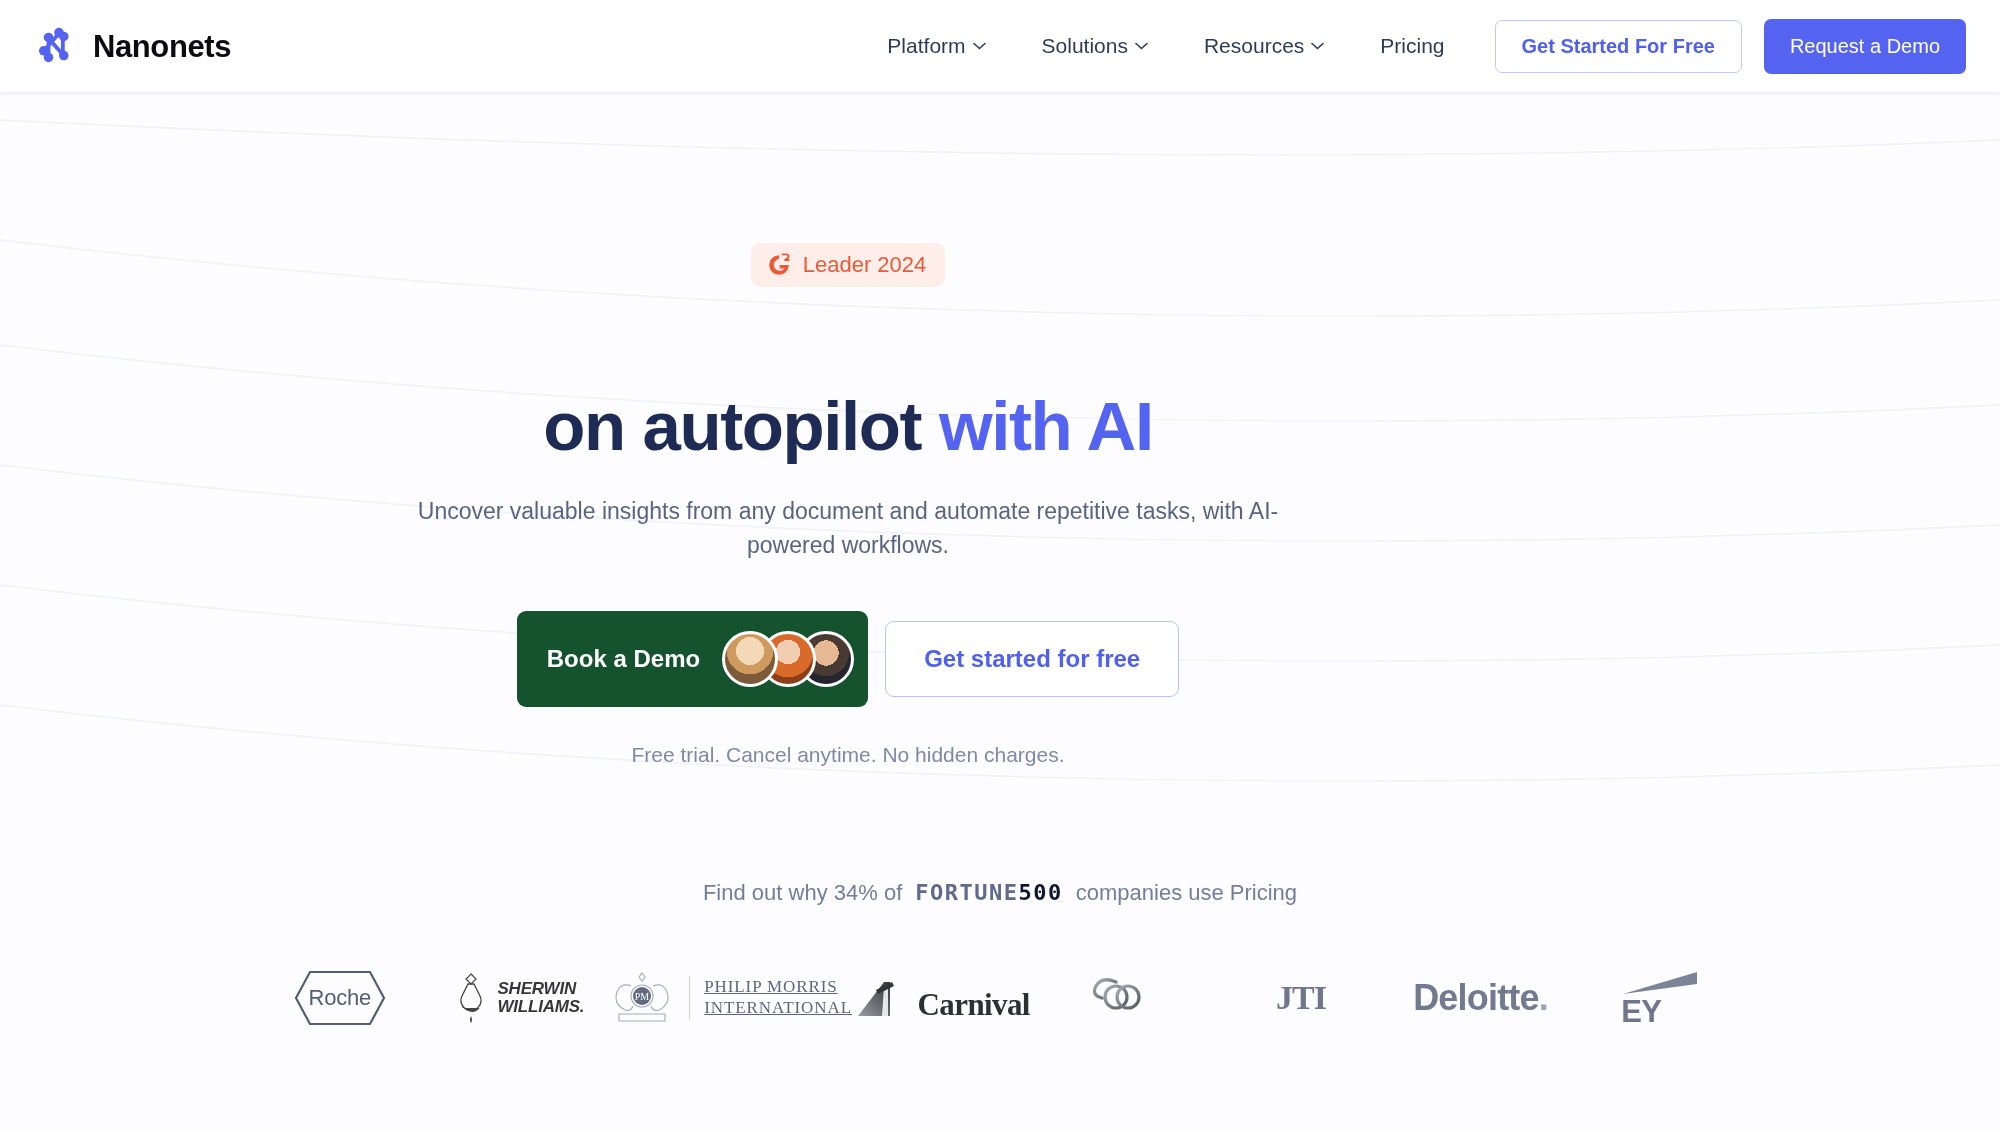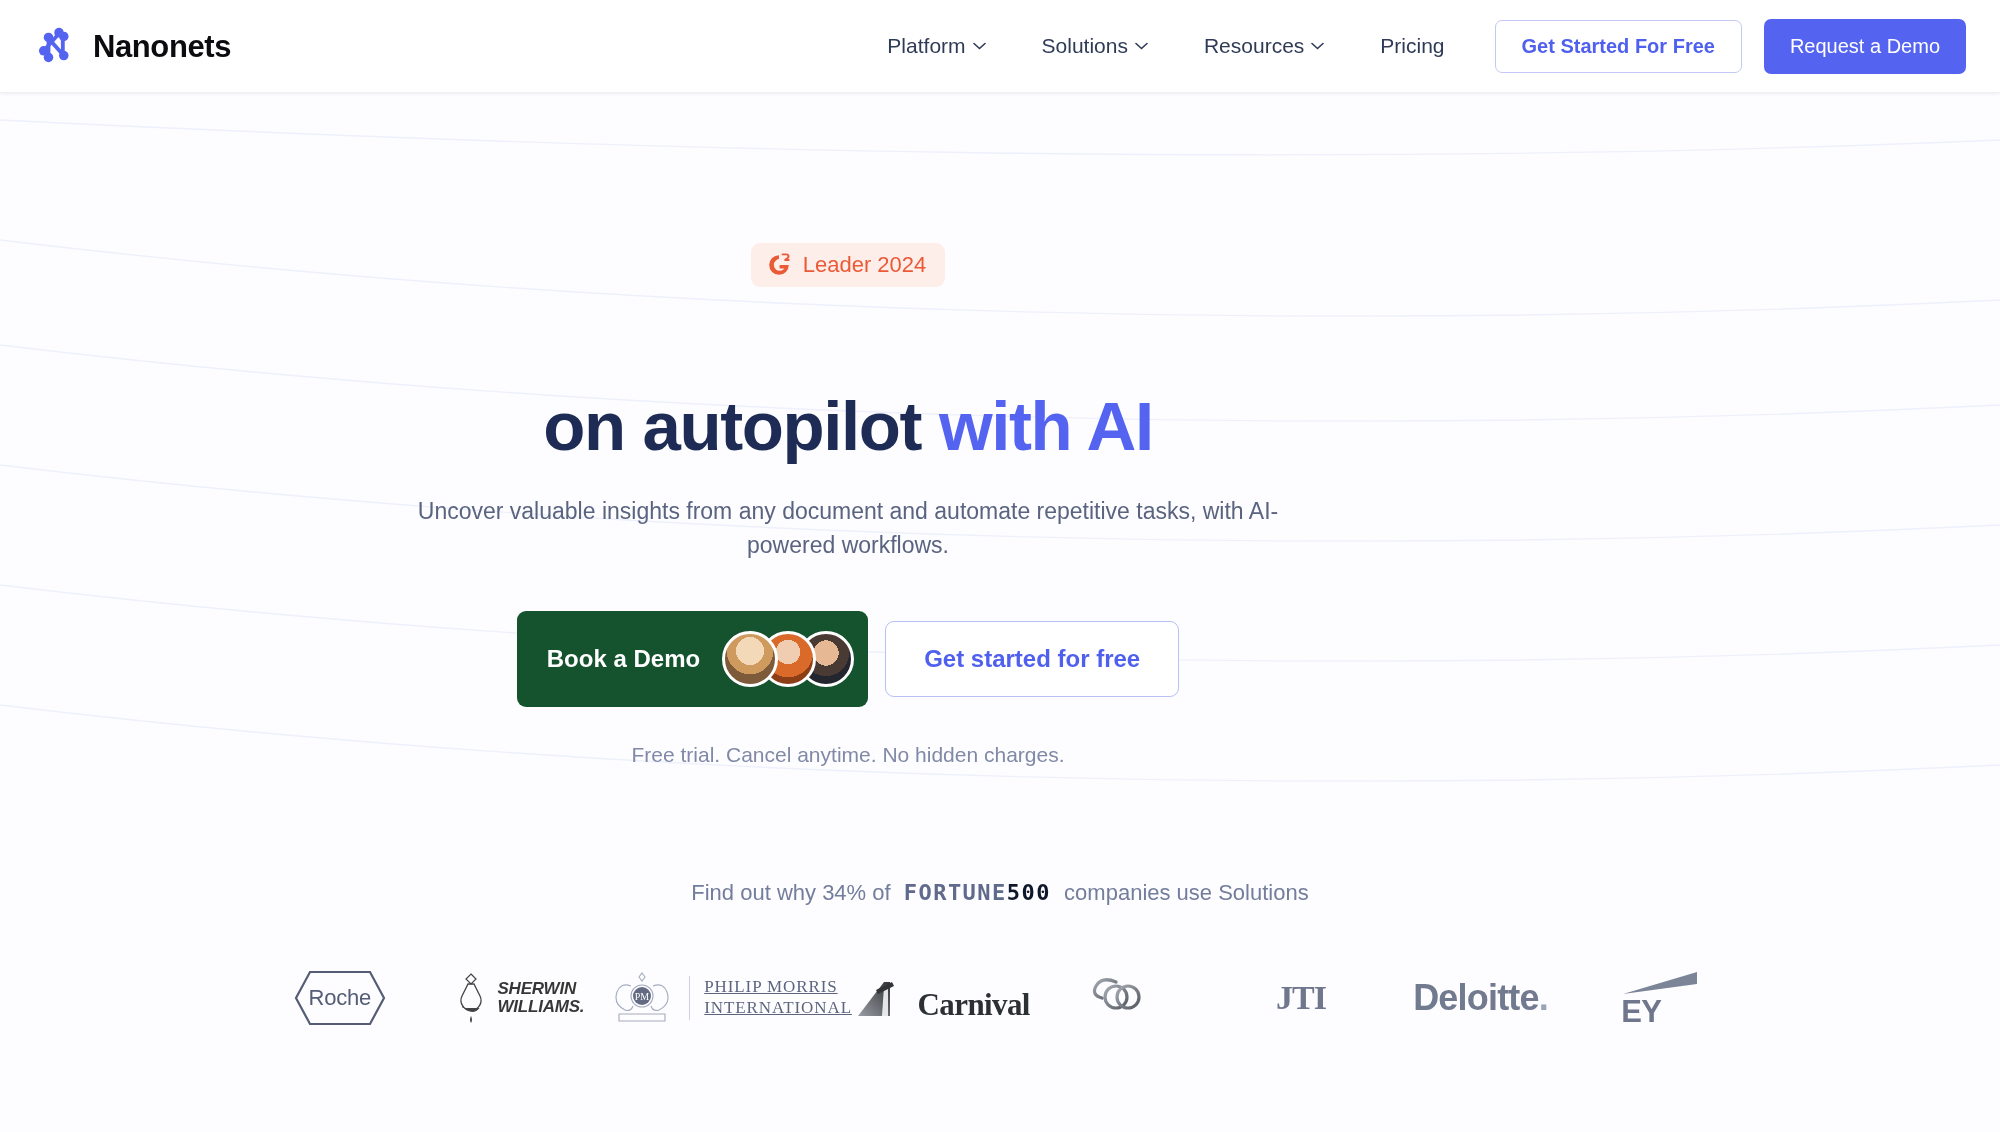--- a/index.html
+++ b/index.html
@@ -239,21 +239,21 @@
     <p class="fineprint">Free trial. Cancel anytime. No hidden charges.</p>
   </section>
 
   <section class="proof">
 
     <div class="proof-line">
       <span>Find out why 34% of</span>
       <span class="fortune">
         <span>FORTUNE</span><span class="num">500</span>
       </span>
-      <span>companies use Solutions</span>
+      <span>companies use Pricing</span>
     </div>
 
     <div class="logos">
 
       <div class="logo-cell">
         <div class="roche-wrap">
           <svg width="92" height="56" viewBox="0 0 92 56">
             <polygon points="16,2 76,2 90,28 76,54 16,54 2,28" fill="none" stroke="#3d4763" stroke-width="2.2"></polygon>
           </svg>
           <span class="roche-text">Roche</span>

